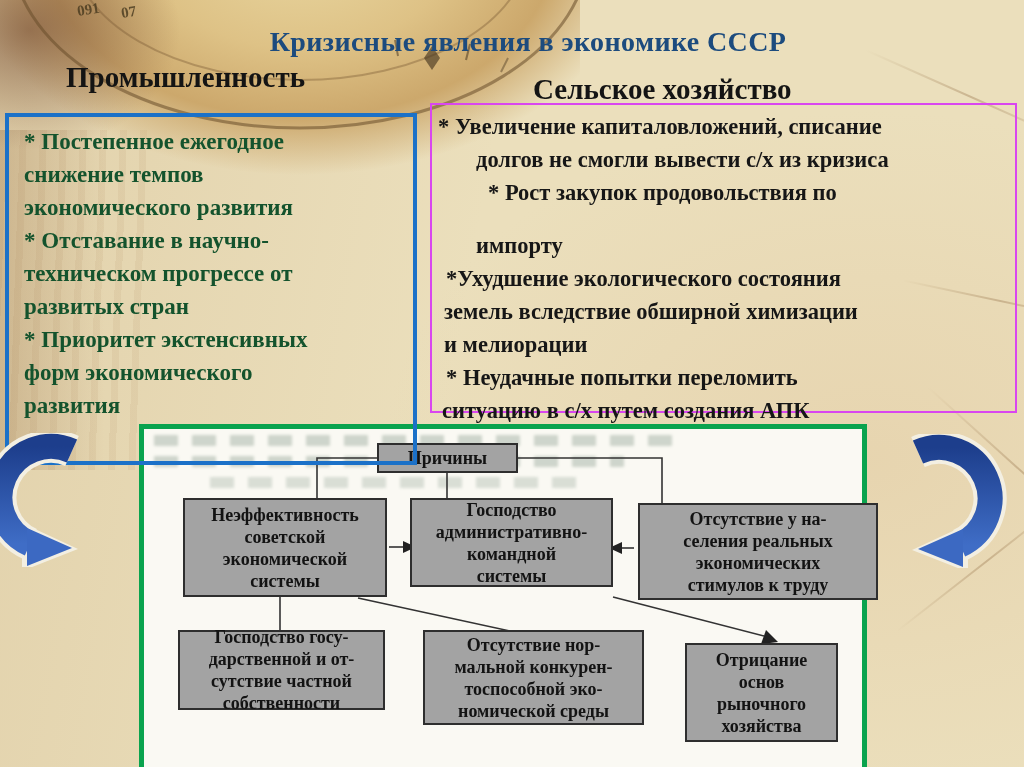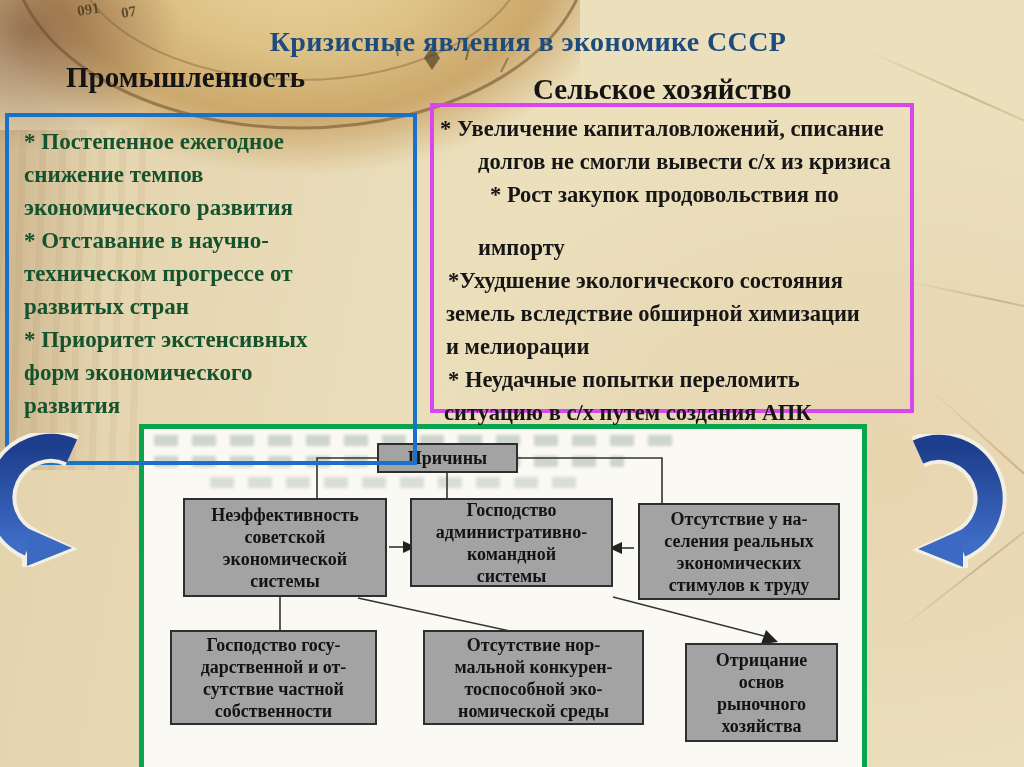--- a/index.html
+++ b/index.html
@@ -26,40 +26,40 @@
   
   .title{position:absolute;left:16px;top:26px;width:1024px;text-align:center;
     font-size:28px;font-weight:bold;color:#1C4B7E;letter-spacing:.4px;z-index:5;}
   .h-ind{position:absolute;left:66px;top:61px;font-size:29px;font-weight:bold;color:#141414;z-index:5;}
   .h-agr{position:absolute;left:533px;top:73px;font-size:29px;font-weight:bold;color:#141414;z-index:5;}
   
   .industry-box{position:absolute;left:5px;top:113px;width:412px;height:352px;box-sizing:border-box;
     border:4px solid #1B71C8;z-index:6;}
   .industry-text{padding:8px 16px 0 15px;font-size:23px;font-weight:bold;color:#14532d;line-height:33px;}
   
-  .agri-box{position:absolute;left:430px;top:103px;width:484px;height:310px;box-sizing:border-box;
-    border:4px solid #d946ef;z-index:4;}
+  .agri-box{position:absolute;left:430px;top:103px;width:587px;height:310px;box-sizing:border-box;
+    border:2px solid #d946ef;z-index:4;}
   .agri-text{padding:5px 2px 0 6px;font-size:22.5px;font-weight:bold;color:#161616;line-height:33px;}
   
   .scan{position:absolute;left:139px;top:424px;width:728px;height:343px;box-sizing:border-box;
     border:5px solid #0AA34E;border-bottom:none;background:#FAF9F3;z-index:3;}
   .scan-inner{position:absolute;inset:0;}
   .ghost{position:absolute;filter:blur(1.4px);opacity:.6;height:11px;
     background:repeating-linear-gradient(90deg, rgba(138,156,142,.65) 0 24px, rgba(0,0,0,0) 24px 38px);}
   .ghost1{left:10px;top:6px;width:520px;}
   .ghost2{left:10px;top:27px;width:470px;}
   .ghost3{left:66px;top:48px;width:380px;opacity:.45;}
   .dbox{position:absolute;box-sizing:border-box;border:2px solid #2E2E2E;background:#a3a3a3;
     display:flex;flex-direction:column;justify-content:center;text-align:center;
     font-weight:bold;color:#131313;font-size:18px;line-height:22px;}
   .d-root{left:233px;top:14px;width:141px;height:30px;font-size:18px;line-height:26px;}
   .d-b1{left:39px;top:69px;width:204px;height:99px;}
   .d-b2{left:266px;top:69px;width:203px;height:89px;}
-  .d-b3{left:494px;top:74px;width:202px;height:97px;}
-  .d-b4{left:26px;top:201px;width:207px;height:95px;}
+  .d-b3{left:494px;top:74px;width:240px;height:97px;}
+  .d-b4{left:34px;top:201px;width:207px;height:80px;}
   .d-b5{left:279px;top:201px;width:221px;height:95px;}
   .d-b6{left:541px;top:214px;width:153px;height:99px;}
   .connectors{position:absolute;left:0;top:0;}
   
   .curl{position:absolute;z-index:7;}
   .curl-left{left:-22px;top:433px;}
   .curl-right{left:890px;top:434px;transform:scaleX(-1);}
 </style>
 </head>
 <body>

